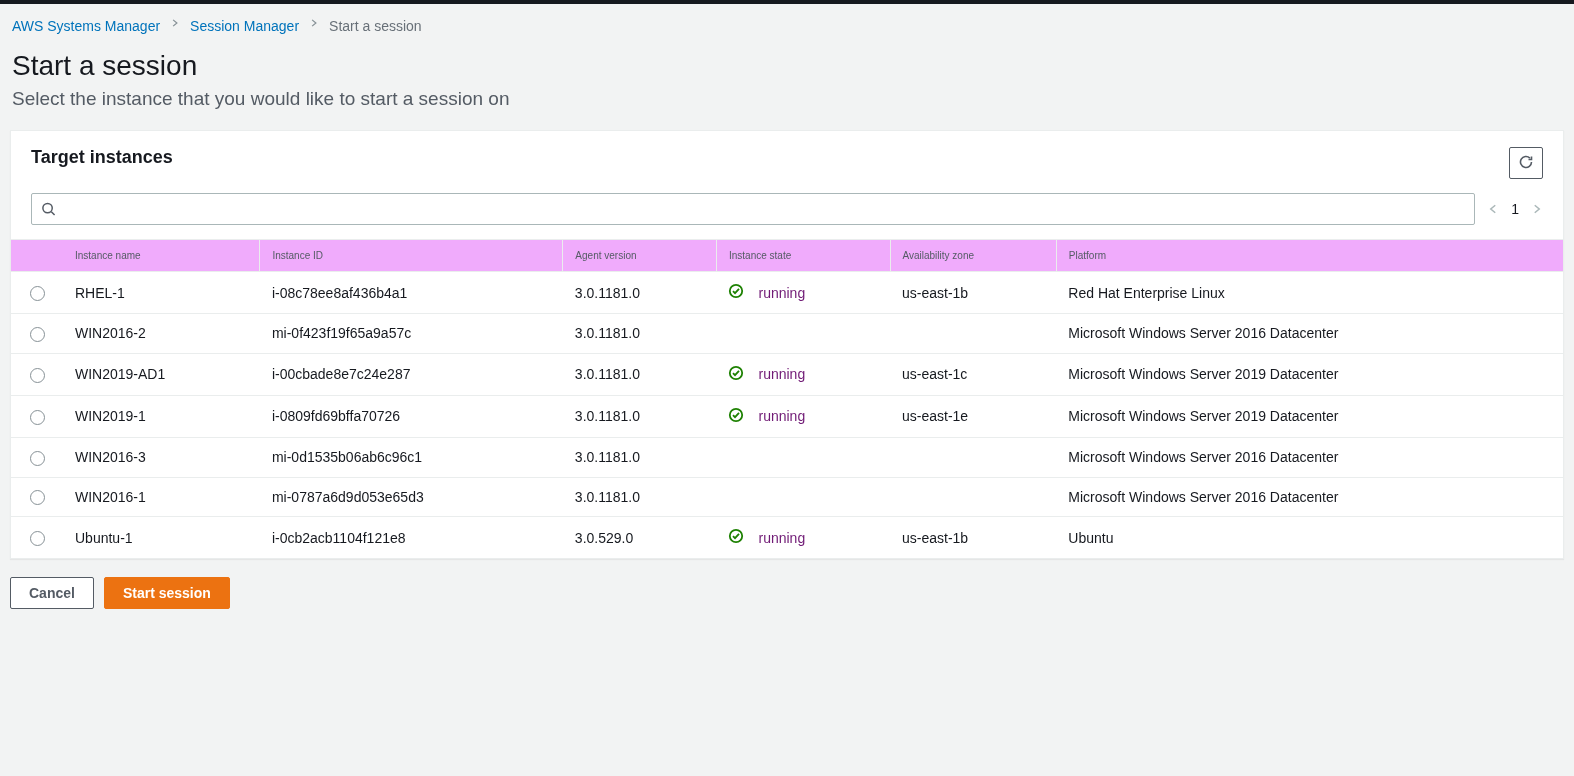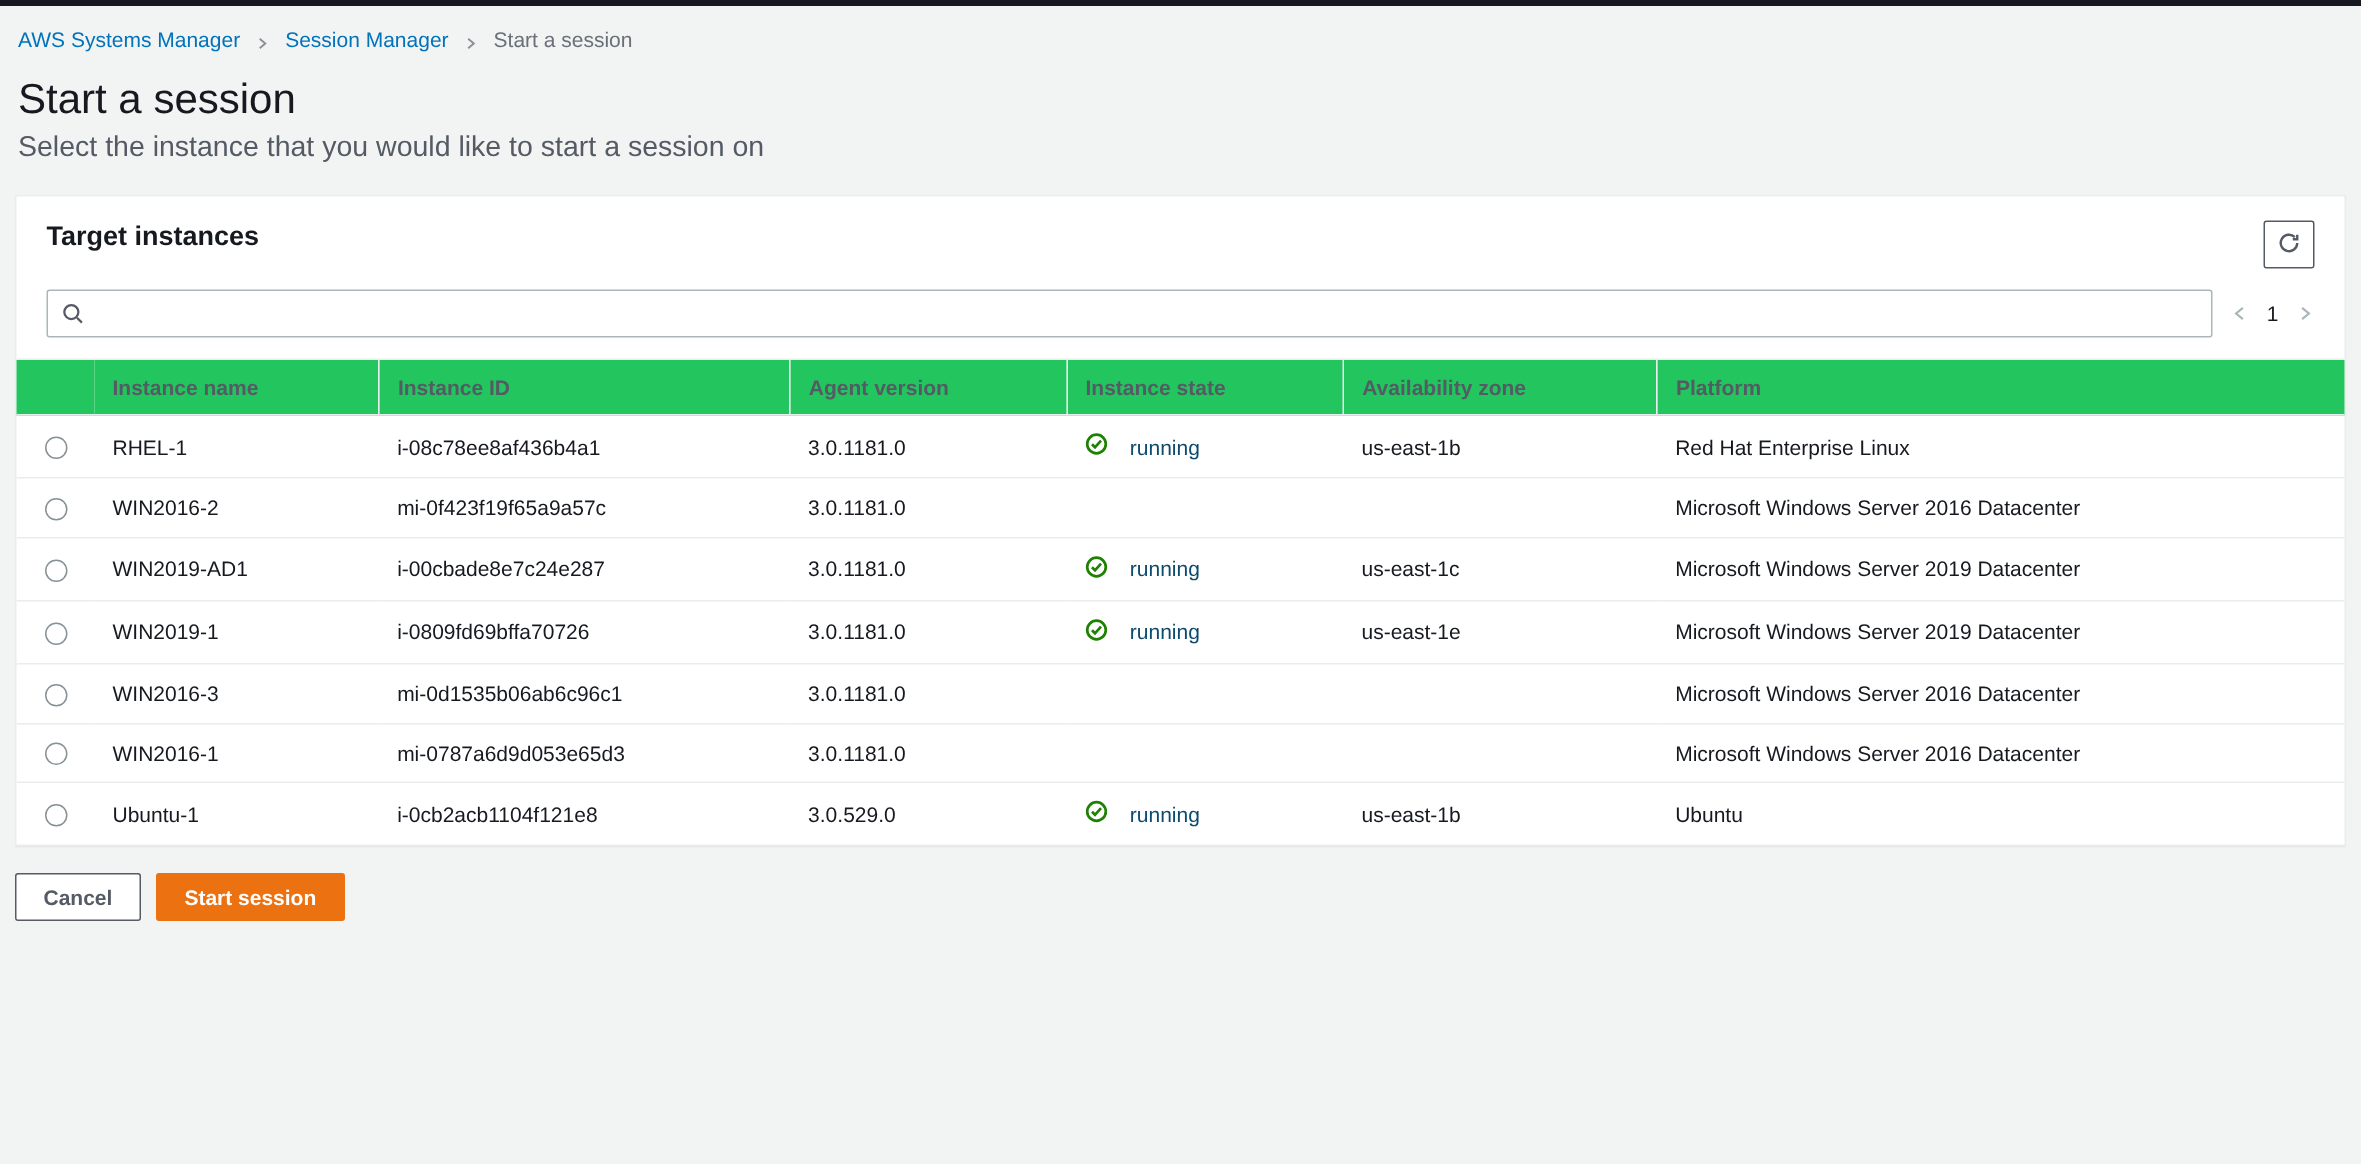--- a/index.html
+++ b/index.html
@@ -9,21 +9,21 @@
     color: #16191f;
     font-size: 14px;
   }
   .topbar {
     height: 4px;
     background: #16191f;
   }
   .breadcrumb {
     padding: 14px 12px 12px 12px;
     display: flex;
-    align-items: flex-end;
+    align-items: flex-start;
     gap: 10px;
     font-size: 14px;
   }
   .breadcrumb a {
     color: #0073bb;
     text-decoration: none;
   }
   .breadcrumb .sep {
     color: #879196;
     display: inline-flex;
@@ -110,27 +110,27 @@
     cursor: default;
   }
   .pager .nav svg { width: 12px; height: 12px; }
   .pager .nav.disabled { color: #aab7b8; }
   table {
     width: 100%;
     border-collapse: collapse;
   }
   thead th {
     text-align: left;
-    font-size: 14px;
-    font-weight: 700;
+    font-size: 10px;
+    font-weight: 400;
     color: #545b64;
     padding: 10px 12px;
     border-top: 1px solid #eaeded;
     border-bottom: 1px solid #eaeded;
-    background: #22c55e;
+    background: #f0abfc;
   }
   thead th.radio-col, tbody td.radio-col {
     width: 52px;
     text-align: center;
   }
   tbody td {
     padding: 11px 12px;
     border-bottom: 1px solid #eaeded;
     font-size: 14px;
     color: #16191f;
@@ -144,21 +144,21 @@
     border-radius: 50%;
     background: #fff;
     cursor: pointer;
     display: inline-block;
     vertical-align: middle;
   }
   .state {
     display: inline-flex;
     align-items: center;
     gap: 14px;
-    color: #0c4a6e;
+    color: #701a75;
   }
   .state svg { width: 16px; height: 16px; }
   .footer {
     display: flex;
     gap: 10px;
     padding: 18px 10px 10px 10px;
   }
   .btn {
     height: 32px;
     padding: 0 18px;

